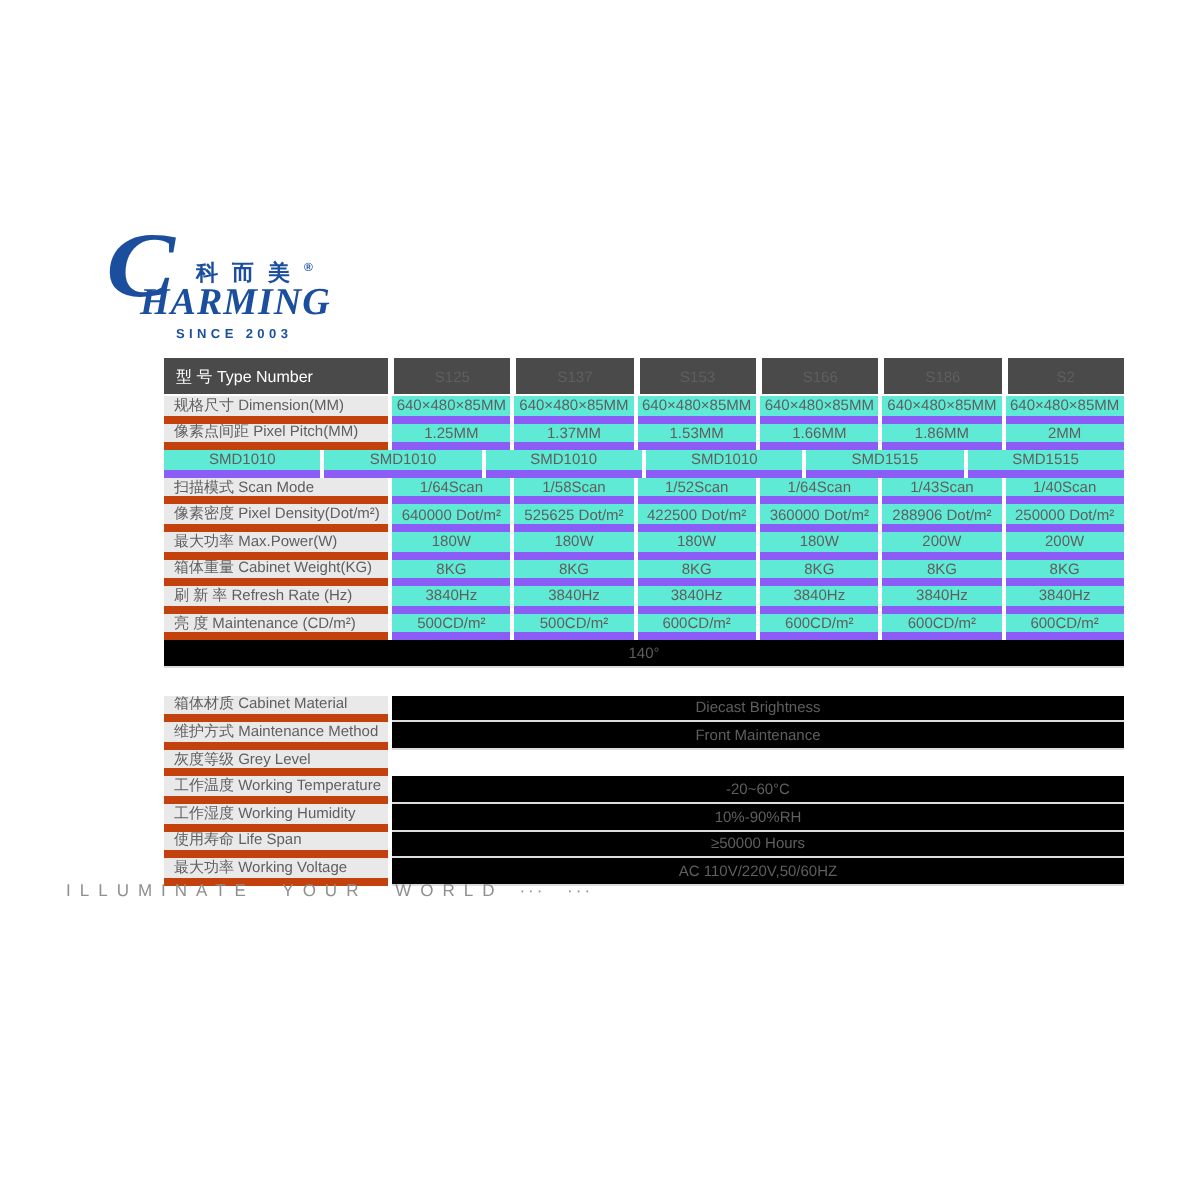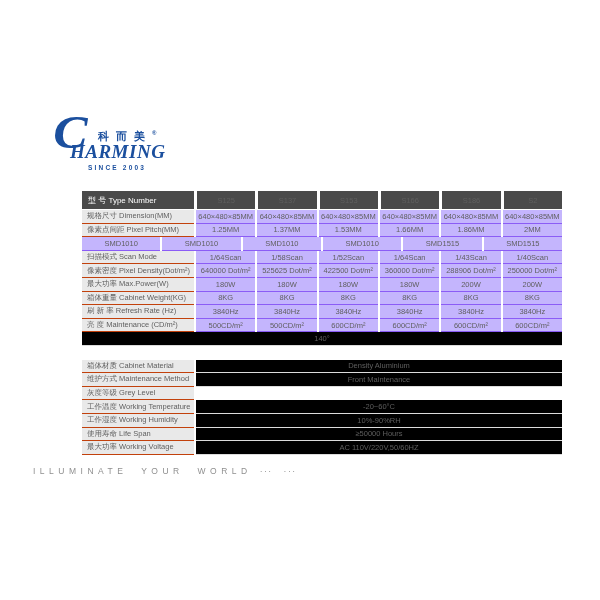--- a/index.html
+++ b/index.html
@@ -22,46 +22,46 @@
   .logo-en{
     position:absolute;left:12px;top:28px;
     font-family:"Liberation Serif", serif;font-style:italic;font-weight:bold;
     font-size:19px;line-height:19px;letter-spacing:0.5px;color:#1b4f9e;white-space:nowrap;
   }
   .logo-since{
     position:absolute;left:30px;top:50px;font-size:6.5px;font-weight:bold;
     letter-spacing:2.2px;color:#1b4f9e;white-space:nowrap;
   }
   
-  .spec-table{position:absolute;left:60px;top:191px;width:480px;padding-left:22px;}
+  .spec-table{position:absolute;left:60px;top:179px;width:480px;padding-left:22px;}
   .trow{display:flex;column-gap:2px;height:13.6px;}
   .trow.header{height:18px;margin-bottom:1px;column-gap:3px;}
   .label-cell{
     width:112px;flex:0 0 112px;box-sizing:border-box;background:#e9e9e9;
     display:flex;align-items:center;padding-left:5px;
-    font-size:7.5px;color:#5f5f5f;border-bottom:1px solid #c2410c;white-space:nowrap;overflow:hidden;
+    font-size:7.5px;color:#5f5f5f;border-bottom:4px solid #c2410c;white-space:nowrap;overflow:hidden;
   }
   .header-cell{
     background:#4a4a4a;color:#ffffff;border-bottom:none;font-size:8px;
   }
   .header-cell.label-cell{padding-left:6px;}
   .data-cell{
-    flex:1 1 0;box-sizing:border-box;background:#c4b5fd;
+    flex:1 1 0;box-sizing:border-box;background:#5eead4;
     display:flex;align-items:center;justify-content:center;
-    font-size:7.5px;color:#5f5f5f;border-bottom:1px solid #8b5cf6;white-space:nowrap;overflow:hidden;
+    font-size:7.5px;color:#5f5f5f;border-bottom:4px solid #8b5cf6;white-space:nowrap;overflow:hidden;
   }
   .header-cell.data-cell{background:#4a4a4a;border-bottom:none;}
   .merged-cell{
     flex:1 1 0;box-sizing:border-box;background:#000000;
     display:flex;align-items:center;justify-content:center;
     font-size:7.5px;color:#5f5f5f;border-bottom:1px solid #dcdcdc;white-space:nowrap;
   }
   
   .footer{
-    position:absolute;left:33px;top:466px;font-size:8.5px;color:#8f8f8f;
+    position:absolute;left:33px;top:440px;font-size:8.5px;color:#8f8f8f;
     letter-spacing:4.5px;word-spacing:7px;white-space:nowrap;
   }
   .footer .dots{letter-spacing:1.5px;margin-left:8px;color:#8f8f8f;}
 </style>
 </head>
 <body>
 
 <div class="logo">
   <span class="logo-c">C</span>
   <span class="logo-cn"><span>科而美</span><sup>®</sup></span>
@@ -159,21 +159,21 @@
       <div class="data-cell">600CD/m²</div>
       <div class="data-cell">600CD/m²</div>
     </div>
     <div class="trow">
       <div class="merged-cell">140°</div>
     </div>
     <div class="trow">
     </div>
     <div class="trow">
       <div class="label-cell">箱体材质 Cabinet Material</div>
-      <div class="merged-cell">Density Aluminium</div>
+      <div class="merged-cell">Diecast Brightness</div>
     </div>
     <div class="trow">
       <div class="label-cell">维护方式 Maintenance Method</div>
       <div class="merged-cell">Front Maintenance</div>
     </div>
     <div class="trow">
       <div class="label-cell">灰度等级 Grey Level</div>
     </div>
     <div class="trow">
       <div class="label-cell">工作温度 Working Temperature</div>

